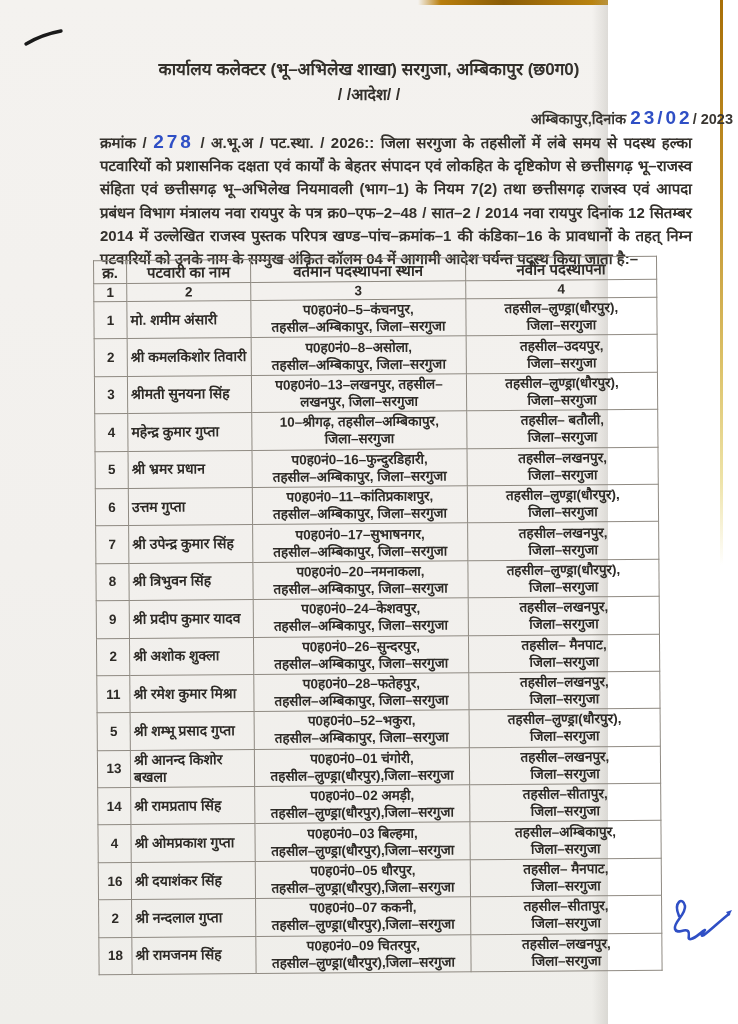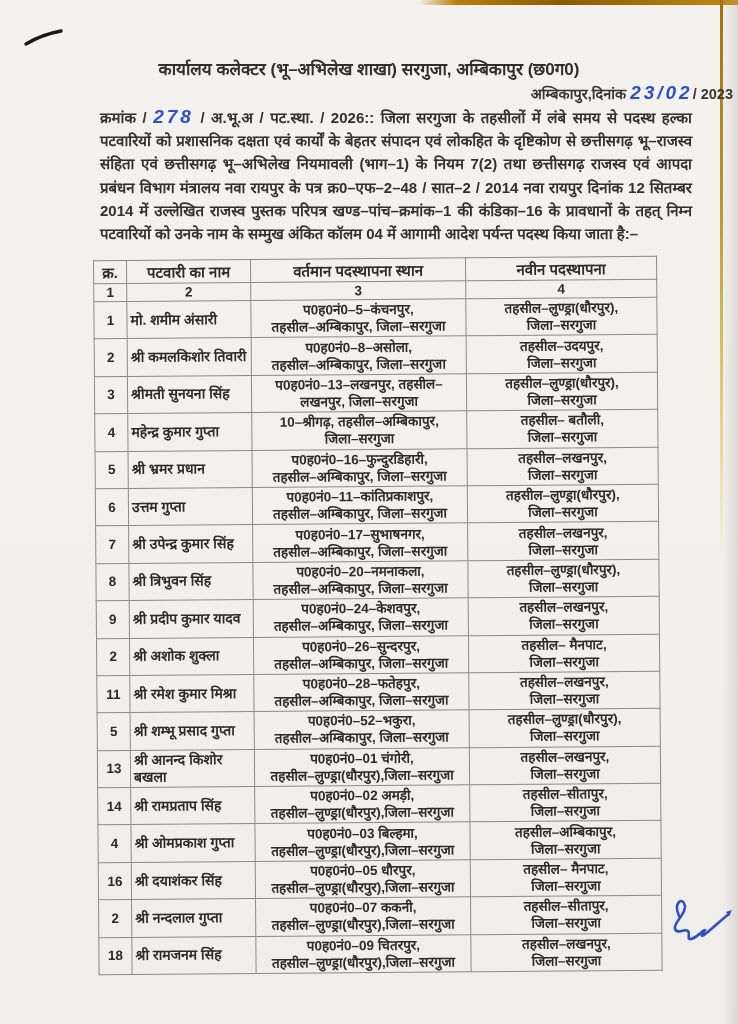--- a/index.html
+++ b/index.html
@@ -5,21 +5,21 @@
   html, body {
     margin: 0;
     padding: 0;
     width: 738px;
     height: 1024px;
     overflow: hidden;
     font-family: "Liberation Sans", sans-serif;
   }
   .page {
     position: relative;
-    width: 738px;
+    width: 608px;
     height: 1024px;
     background: linear-gradient(180deg, #f4f2ef 0%, #f2f0ed 55%, #efeeea 100%);
     color: #2e2b27;
   }
   
   .band-top {
     position: absolute;
     top: 0; left: 418px; right: 0;
     height: 5px;
     background: linear-gradient(to right,
@@ -60,21 +60,20 @@
   .date-line {
     text-align: right;
     padding-right: 5px;
     font-size: 14.5px;
     font-weight: 600;
     margin-top: 2px;
     color: #3a3732;
   }
   .hand {
     color: #2f4fc5;
-    font-style: italic;
     font-weight: 700;
     letter-spacing: 1px;
   }
   .hand-big { font-size: 19px; letter-spacing: 3px; }
 
   .body-para {
     margin: 1px 46px 0 100px;
     width: 592px;
     font-size: 15px;
     line-height: 23.2px;
@@ -146,20 +145,21 @@
   <div class="band-top"></div>
   <div class="line-right"></div>
   <div class="edge-right"></div>
 
   <svg class="pen-mark" width="50" height="30" viewBox="0 0 50 30">
     <path d="M6 22 C 16 16, 30 11, 41 9" stroke="#1a1a1a" stroke-width="3.4" fill="none" stroke-linecap="round"></path>
   </svg>
 
   <div class="content">
     <div class="doc-title">कार्यालय कलेक्टर (भू–अभिलेख शाखा) सरगुजा, अम्बिकापुर (छ0ग0)</div>
+    <div class="order-heading">/ /आदेश/ /</div>
     <div class="date-line">
       <span>अम्बिकापुर,दिनांक </span><span class="hand hand-big">23/02</span><span>/ 2023</span>
     </div>
     <p class="body-para">
       <span>क्रमांक / </span><span class="hand hand-big">278</span><span> / अ.भू.अ / पट.स्था. / 2026:: जिला सरगुजा के तहसीलों में लंबे समय से पदस्थ हल्का पटवारियों को प्रशासनिक दक्षता एवं कार्यों के बेहतर संपादन एवं लोकहित के दृष्टिकोण से छत्तीसगढ़ भू–राजस्व संहिता एवं छत्तीसगढ़ भू–अभिलेख नियमावली (भाग–1) के नियम 7(2) तथा छत्तीसगढ़ राजस्व एवं आपदा प्रबंधन विभाग मंत्रालय नवा रायपुर के पत्र क्र0–एफ–2–48 / सात–2 / 2014 नवा रायपुर दिनांक 12 सितम्बर 2014 में उल्लेखित राजस्व पुस्तक परिपत्र खण्ड–पांच–क्रमांक–1 की कंडिका–16 के प्रावधानों के तहत् निम्न पटवारियों को उनके नाम के सम्मुख अंकित कॉलम 04 में आगामी आदेश पर्यन्त पदस्थ किया जाता है:–</span>
     </p>
   </div>
 
   <div class="tbl-wrap">
     <table class="patwari">

